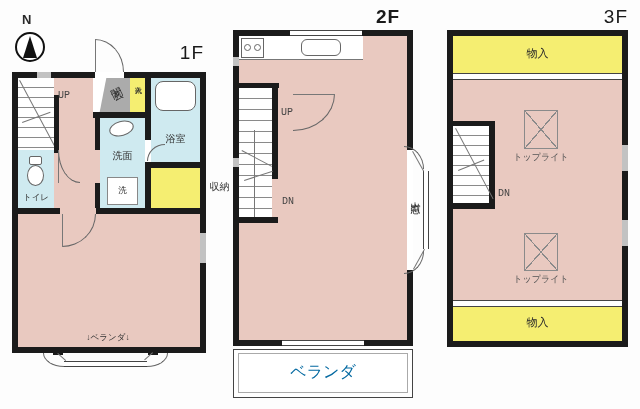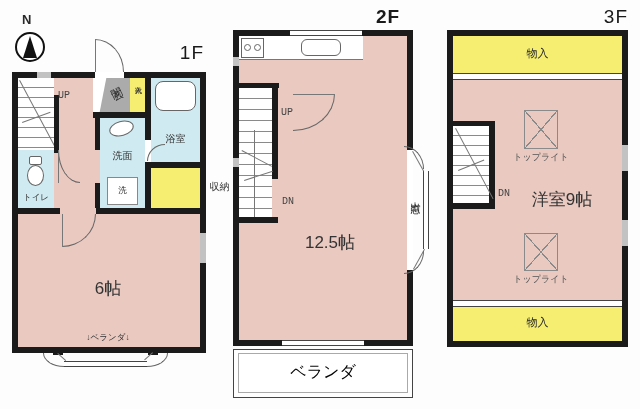--- a/index.html
+++ b/index.html
@@ -96,21 +96,20 @@
   <div class="wall" style="left:95px;top:118px;width:5px;height:32px;"></div>
   <div class="wall" style="left:95px;top:183px;width:5px;height:25px;"></div>
   <div class="arc arc-bl" style="left:58px;top:150px;width:22px;height:33px;"></div>
   <div class="line" style="left:58px;top:150px;width:1.4px;height:33px;"></div>
 
   <div class="wall" style="left:18px;top:208px;width:42px;height:6px;"></div>
   <div class="wall" style="left:96px;top:208px;width:104px;height:6px;"></div>
   <div class="arc arc-br" style="left:62px;top:214px;width:34px;height:33px;"></div>
   <div class="line" style="left:62px;top:214px;width:1.4px;height:33px;"></div>
 
-  <div class="txt big ctr" style="left:58px;top:279px;width:100px;">6帖</div>
   <div class="txt tiny ctr" style="left:56px;top:333px;width:104px;">↓ベランダ↓</div>
   <div class="gray-win" style="left:200px;top:233px;width:6px;height:30px;"></div>
 
   <div class="wall" style="left:53px;top:350px;width:10px;height:5px;"></div>
   <div class="wall" style="left:148px;top:350px;width:10px;height:5px;"></div>
   <div class="hairline-h" style="left:64px;top:361px;width:83px;height:6px;"></div>
   <div class="line" style="left:58px;top:353px;width:11px;height:1.2px;transform:rotate(42deg);"></div>
   <div class="line" style="left:153px;top:353px;width:11px;height:1.2px;transform:rotate(138deg);"></div>
   <div class="arc arc-bl" style="left:43px;top:353px;width:21px;height:14px;"></div>
   <div class="arc arc-br" style="left:147px;top:353px;width:21px;height:14px;"></div>
@@ -132,56 +131,54 @@
   <div class="wall" style="left:272px;top:83px;width:6px;height:96px;"></div>
   <div class="wall" style="left:239px;top:217px;width:39px;height:6px;"></div>
   <div class="line" style="left:254px;top:130px;width:1px;height:87px;"></div>
   <div class="line" style="left:242px;top:150px;width:34px;height:1px;transform:rotate(28deg);"></div>
   <div class="line" style="left:244px;top:180px;width:30px;height:1px;transform:rotate(-18deg);"></div>
   <div class="txt updn" style="left:281px;top:107px;">UP</div>
   <div class="arc arc-br" style="left:293px;top:94px;width:42px;height:37px;"></div>
   <div class="line" style="left:293px;top:94px;width:42px;height:1.4px;"></div>
   <div class="txt updn" style="left:282px;top:196px;">DN</div>
 
-  <div class="txt big ctr" style="left:280px;top:233px;width:100px;">12.5帖</div>
 
   <div class="gray-win" style="left:233px;top:57px;width:6px;height:9px;"></div>
   <div class="gray-win" style="left:233px;top:158px;width:6px;height:9px;"></div>
 
   <div class="abs white" style="left:407px;top:150px;width:6px;height:120px;"></div>
   <div class="hairline-v" style="left:423px;top:171px;width:6px;height:78px;"></div>
   <div class="line" style="left:413px;top:151px;width:23px;height:1.2px;transform:rotate(61deg);"></div>
   <div class="line" style="left:413px;top:269px;width:23px;height:1.2px;transform:rotate(-61deg);"></div>
   <div class="arc arc-tr" style="left:404px;top:146px;width:20px;height:23px;"></div>
   <div class="arc arc-br" style="left:404px;top:251px;width:20px;height:23px;"></div>
   <div class="txt vert" style="left:410px;top:193px;font-size:10.5px;letter-spacing:2px;">出窓</div>
 
   <div class="hairline-h" style="left:282px;top:340px;width:82px;height:6px;"></div>
   <div class="abs" style="left:233px;top:349px;width:180px;height:49px;border:1.4px solid #444;box-sizing:border-box;background:#fff;"></div>
   <div class="abs" style="left:238px;top:353px;width:170px;height:40px;border:1px solid #aaa;box-sizing:border-box;"></div>
-  <div class="txt ctr" style="left:238px;top:363px;width:170px;font-size:16px;color:#000000;">ベランダ</div>
+  <div class="txt ctr" style="left:238px;top:363px;width:170px;font-size:16px;color:#0369a1;">ベランダ</div>
 
   <div class="txt floor-label" style="left:583px;top:6px;width:45px;text-align:right;">3F</div>
 
   <div class="wall" style="left:447px;top:30px;width:181px;height:317px;"></div>
   <div class="abs pink" style="left:453px;top:36px;width:169px;height:305px;"></div>
 
   <div class="abs yellow" style="left:453px;top:36px;width:169px;height:37px;"></div>
   <div class="txt ctr" style="left:453px;top:47px;width:169px;font-size:11px;">物入</div>
   <div class="hairline-h" style="left:453px;top:73px;width:169px;height:7px;"></div>
 
   <div class="wall" style="left:453px;top:121px;width:40px;height:5px;"></div>
   <div class="stairs" style="left:453px;top:126px;width:36px;height:77px;"></div>
   <div class="wall" style="left:489px;top:121px;width:6px;height:88px;"></div>
   <div class="wall" style="left:453px;top:203px;width:42px;height:6px;"></div>
   <div class="line" style="left:456px;top:128px;width:80px;height:1px;transform:rotate(62deg);"></div>
   <div class="line" style="left:458px;top:170px;width:28px;height:1px;transform:rotate(-22deg);"></div>
   <div class="txt updn" style="left:498px;top:188px;">DN</div>
 
-  <div class="txt big ctr" style="left:502px;top:190px;width:120px;">洋室9帖</div>
   <div class="skylight" style="left:524px;top:110px;width:34px;height:39px;"></div>
   <div class="txt ctr" style="left:496px;top:152px;width:90px;font-size:9px;color:#555;">トップライト</div>
   <div class="skylight" style="left:524px;top:233px;width:34px;height:38px;"></div>
   <div class="txt ctr" style="left:496px;top:274px;width:90px;font-size:9px;color:#555;">トップライト</div>
 
   <div class="gray-win" style="left:622px;top:145px;width:6px;height:26px;"></div>
   <div class="gray-win" style="left:622px;top:220px;width:6px;height:26px;"></div>
 
   <div class="hairline-h" style="left:453px;top:300px;width:169px;height:7px;"></div>
   <div class="abs yellow" style="left:453px;top:307px;width:169px;height:34px;"></div>

